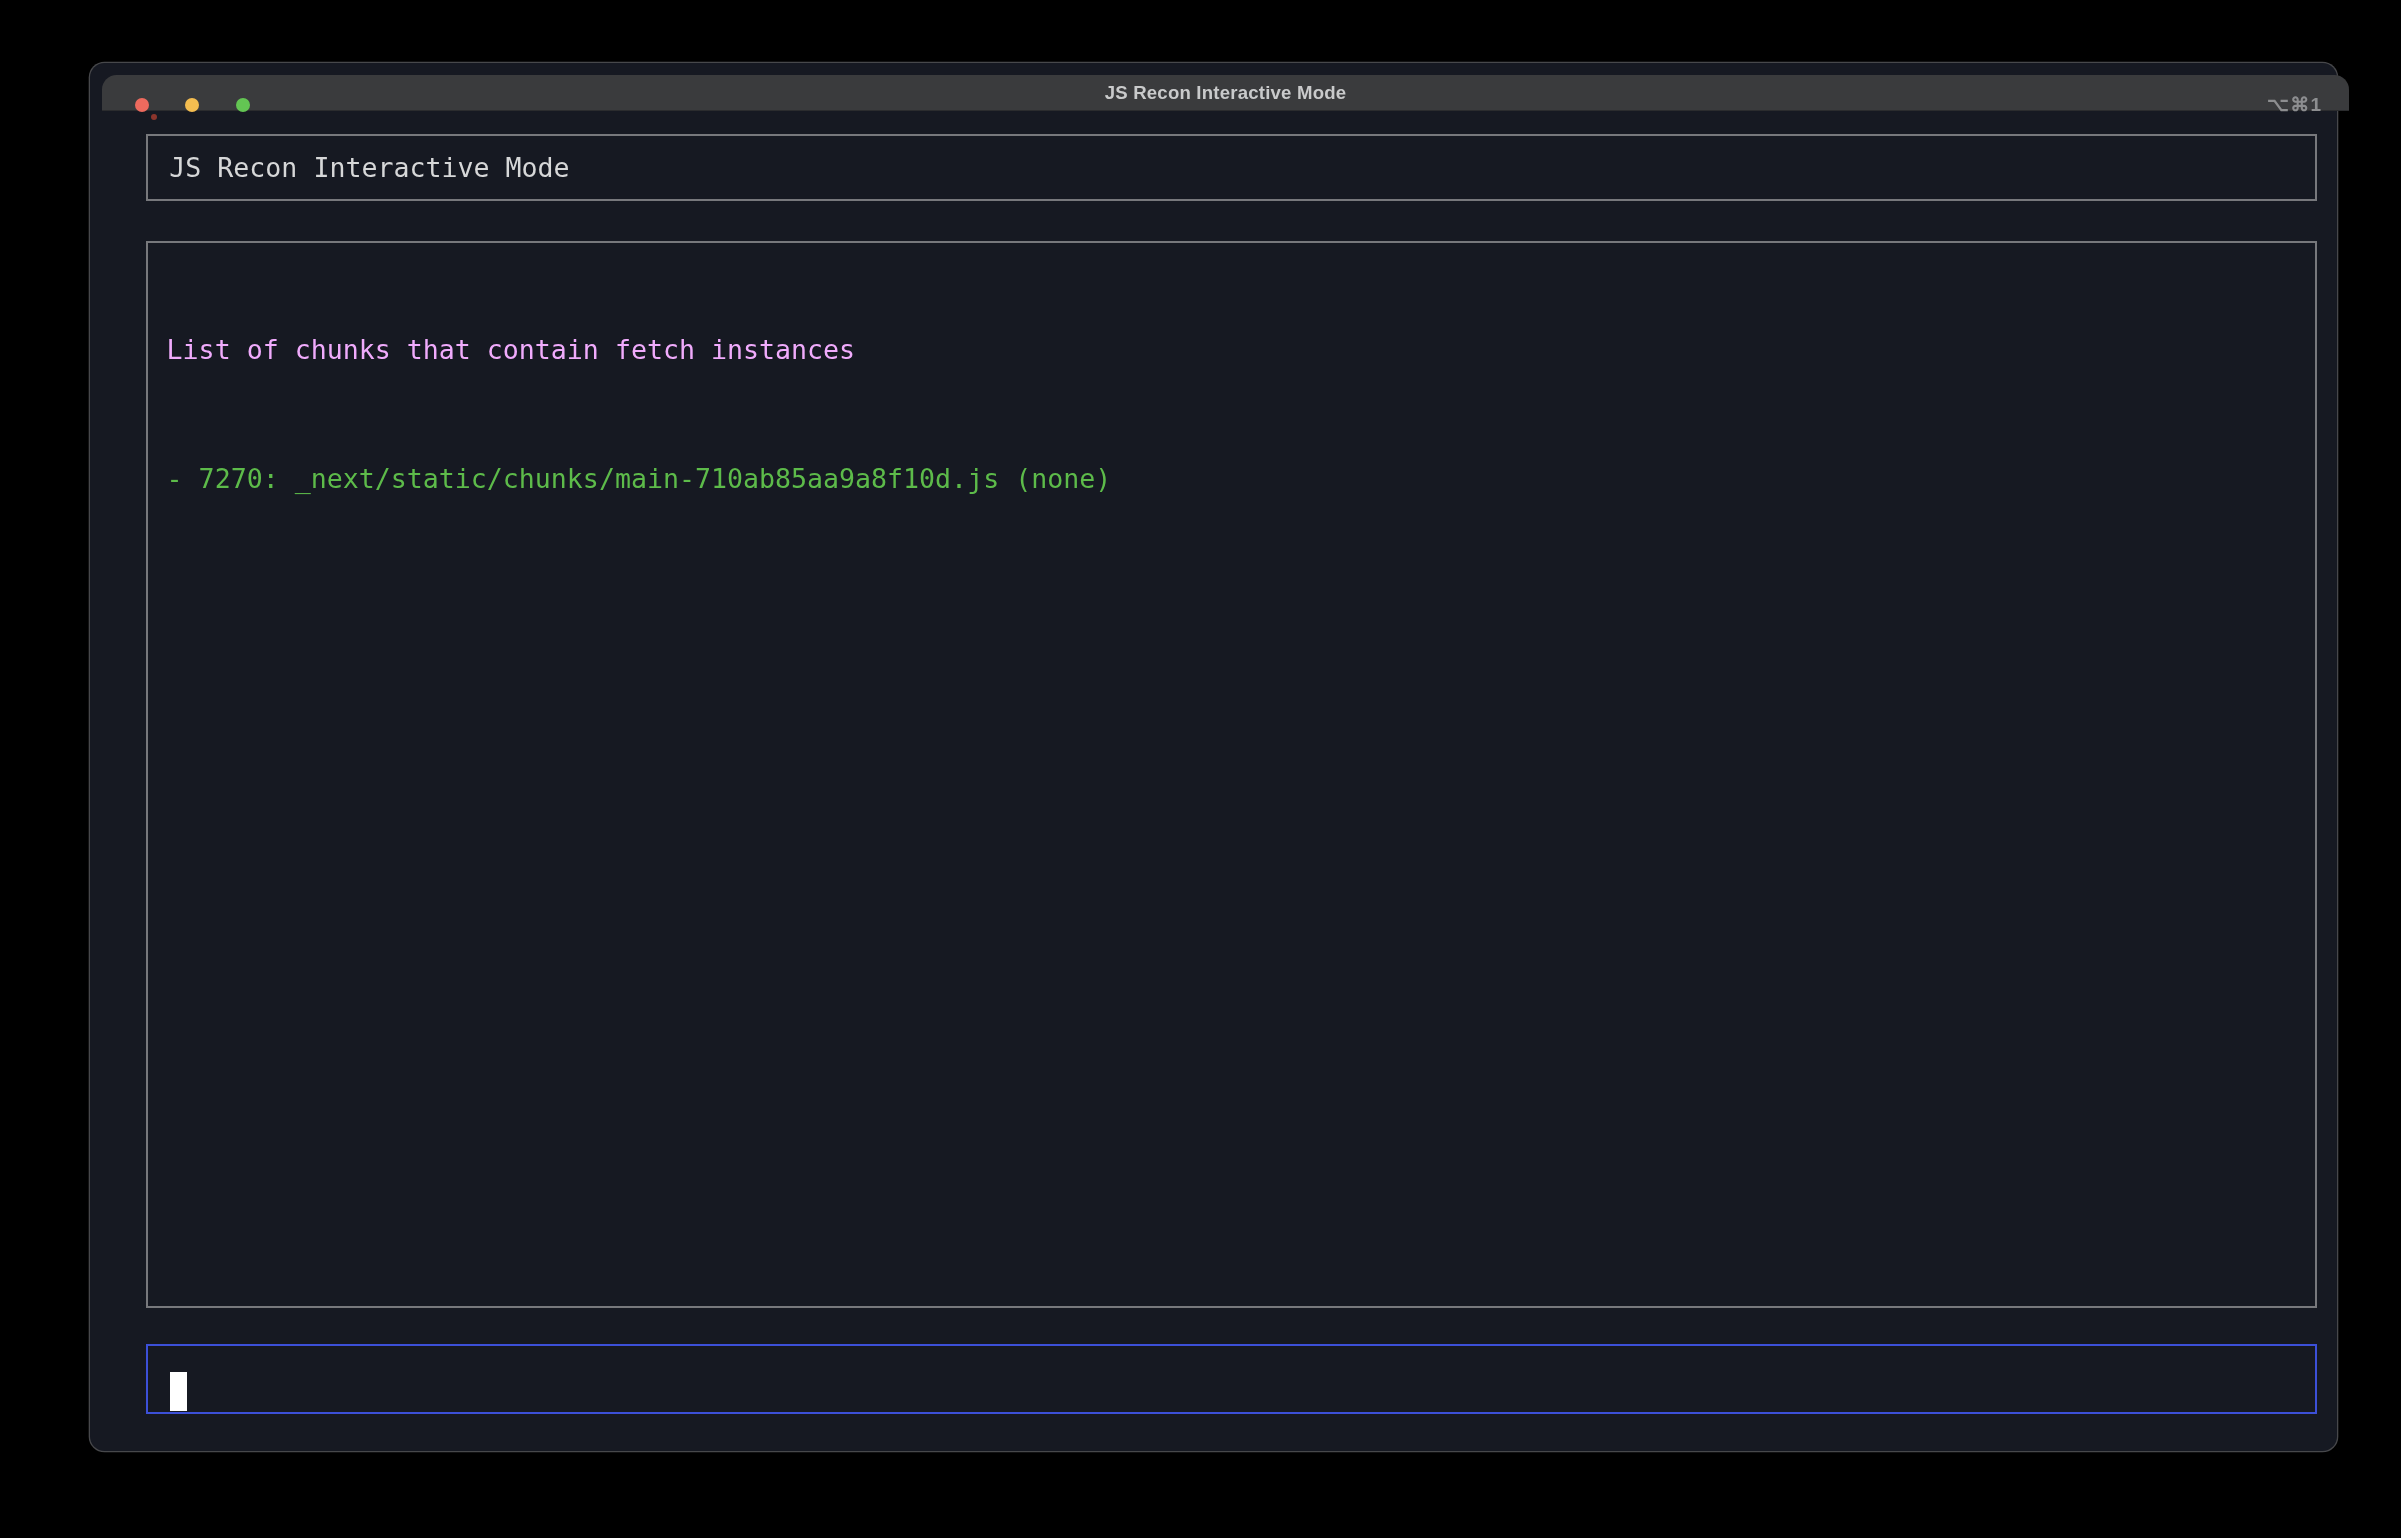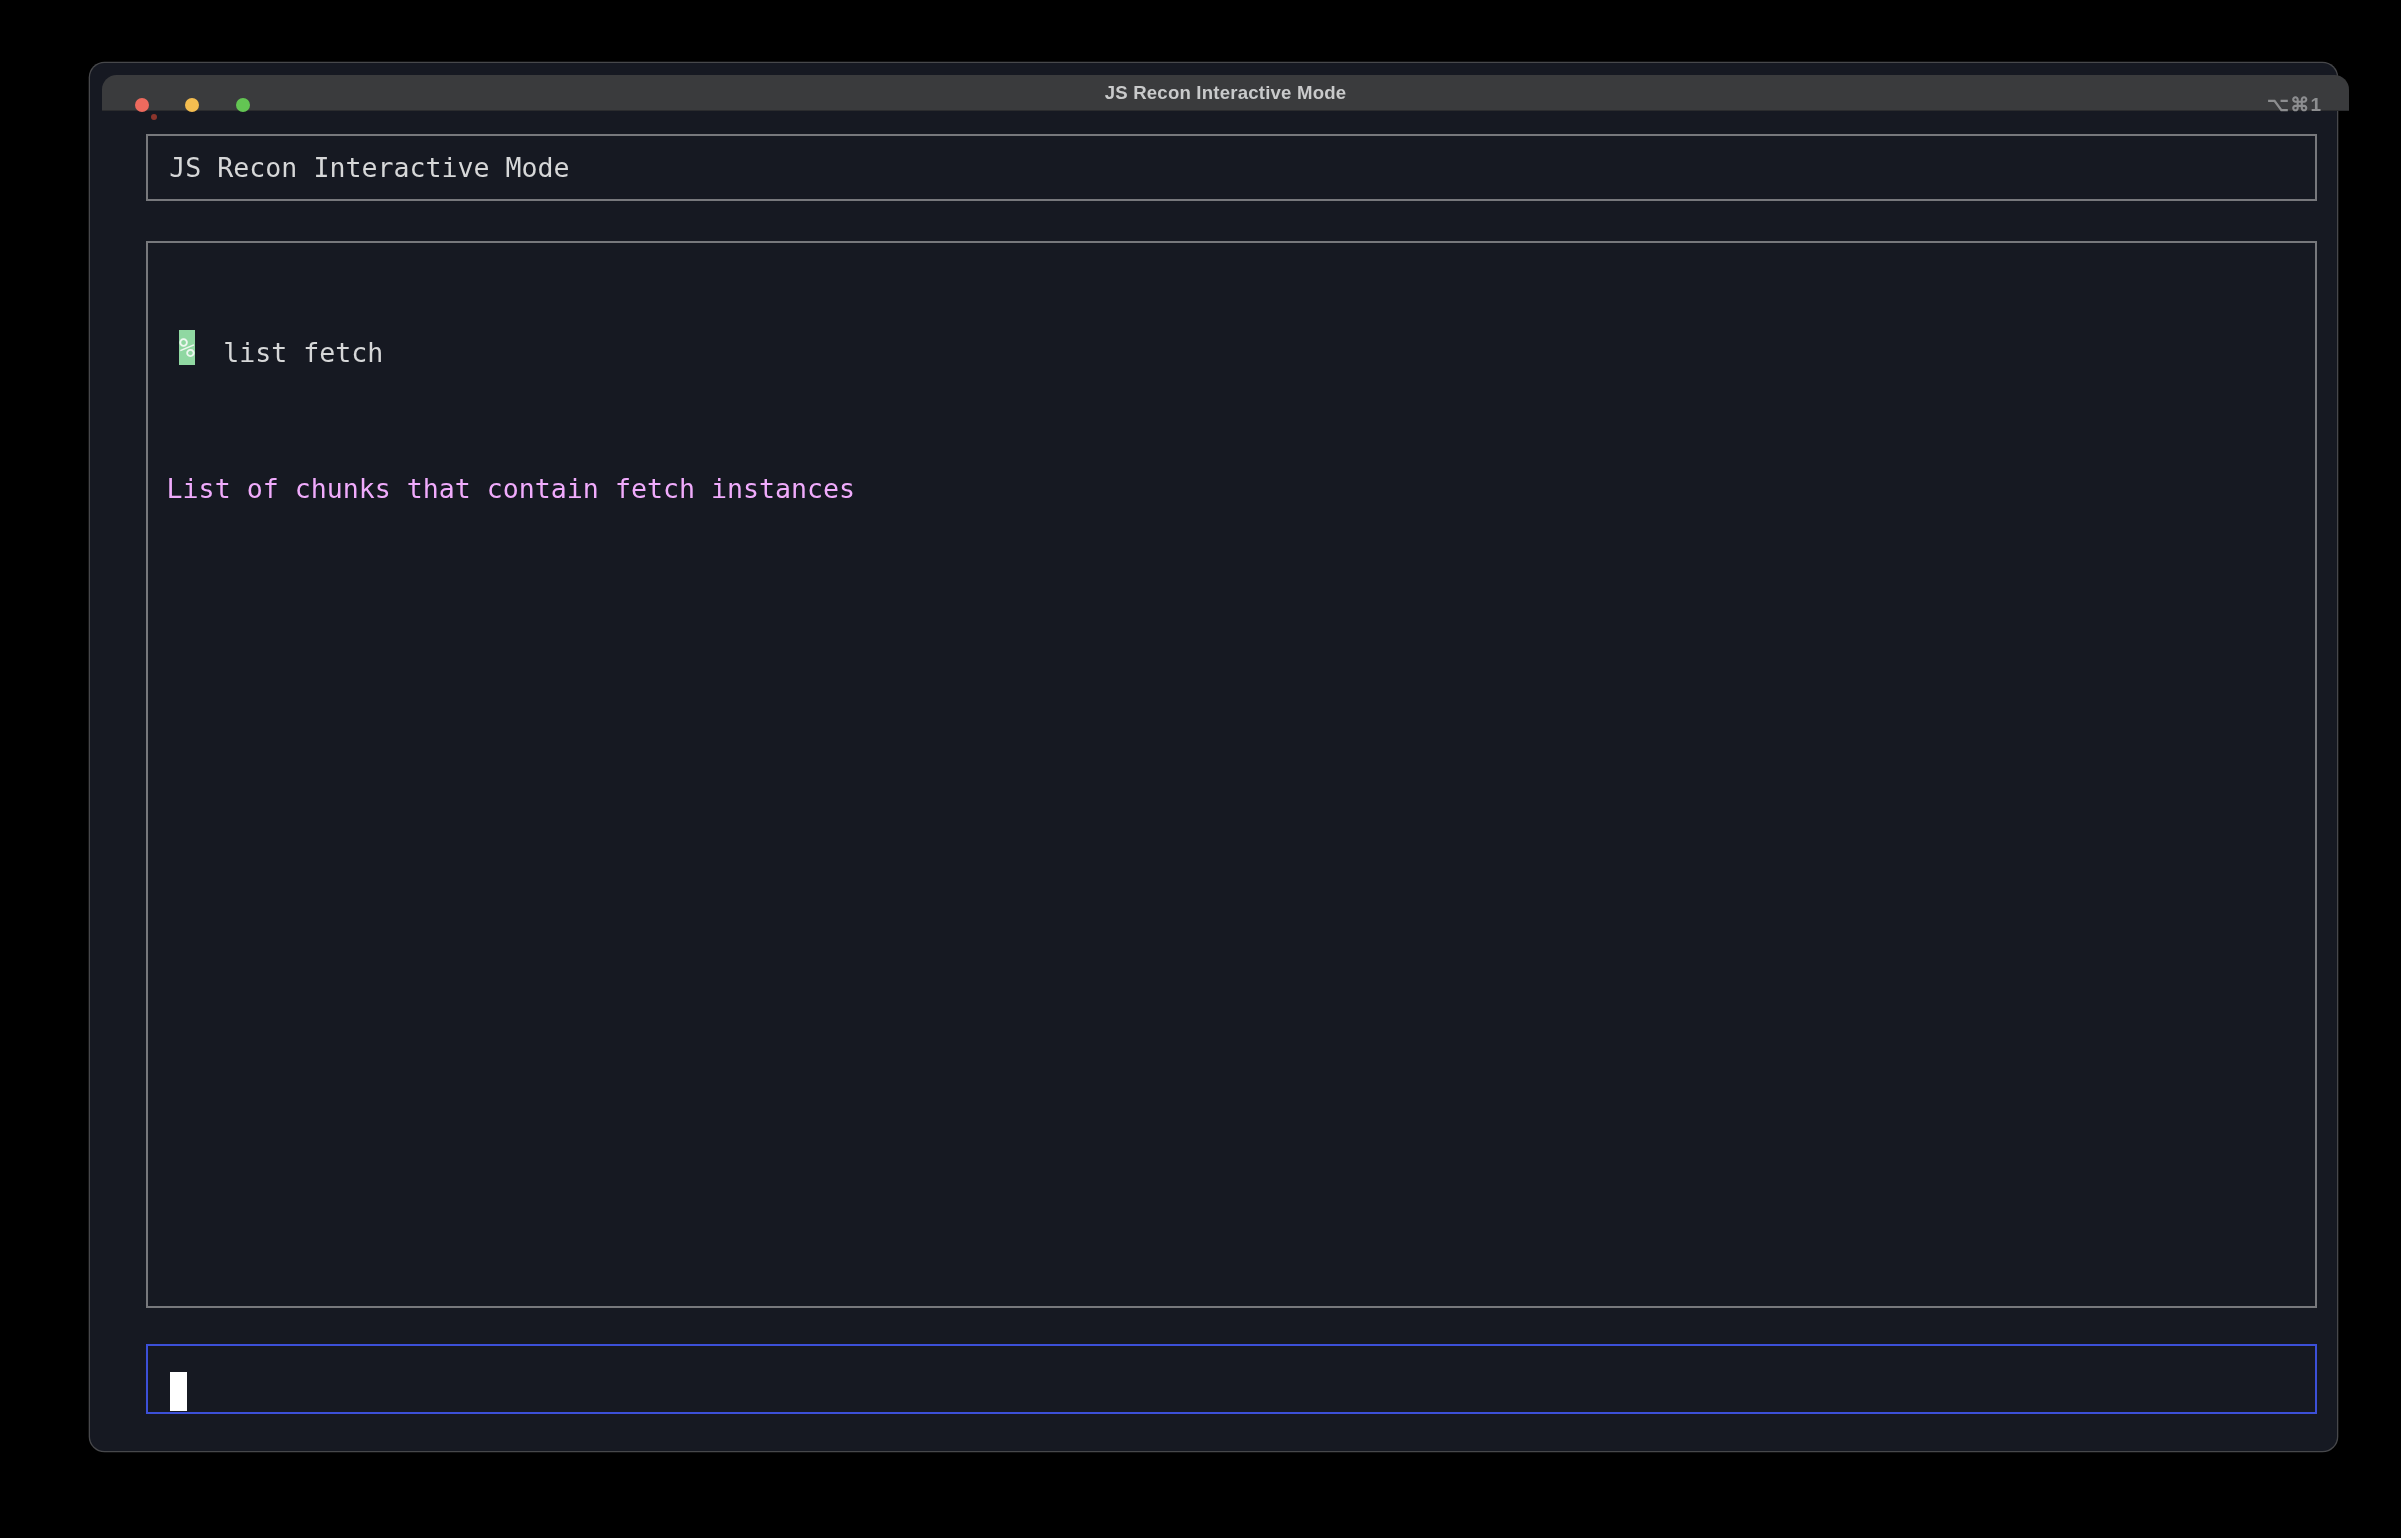--- a/index.html
+++ b/index.html
@@ -120,22 +120,22 @@
     </div>
     <div class="titlebar-title">JS Recon Interactive Mode</div>
     <div class="titlebar-shortcut">⌥⌘1</div>
   </div>
 
   <div class="panel header-panel">
     <span>JS Recon Interactive Mode</span>
   </div>
 
   <div class="panel output-panel">
-    <div class="line"><span class="prompt-block">%</span><span class="cmd-text">list fetch</span></div>
     <div class="line line-cyan">List of chunks that contain fetch instances</div>
+    <div class="line line-green">- 7270: _next/static/chunks/main-710ab85aa9a8f10d.js (none)</div>
   </div>
 
   <div class="panel input-panel">
     <span></span>
     <span class="block-cursor"></span>
   </div>
 
 </div>
 
 

